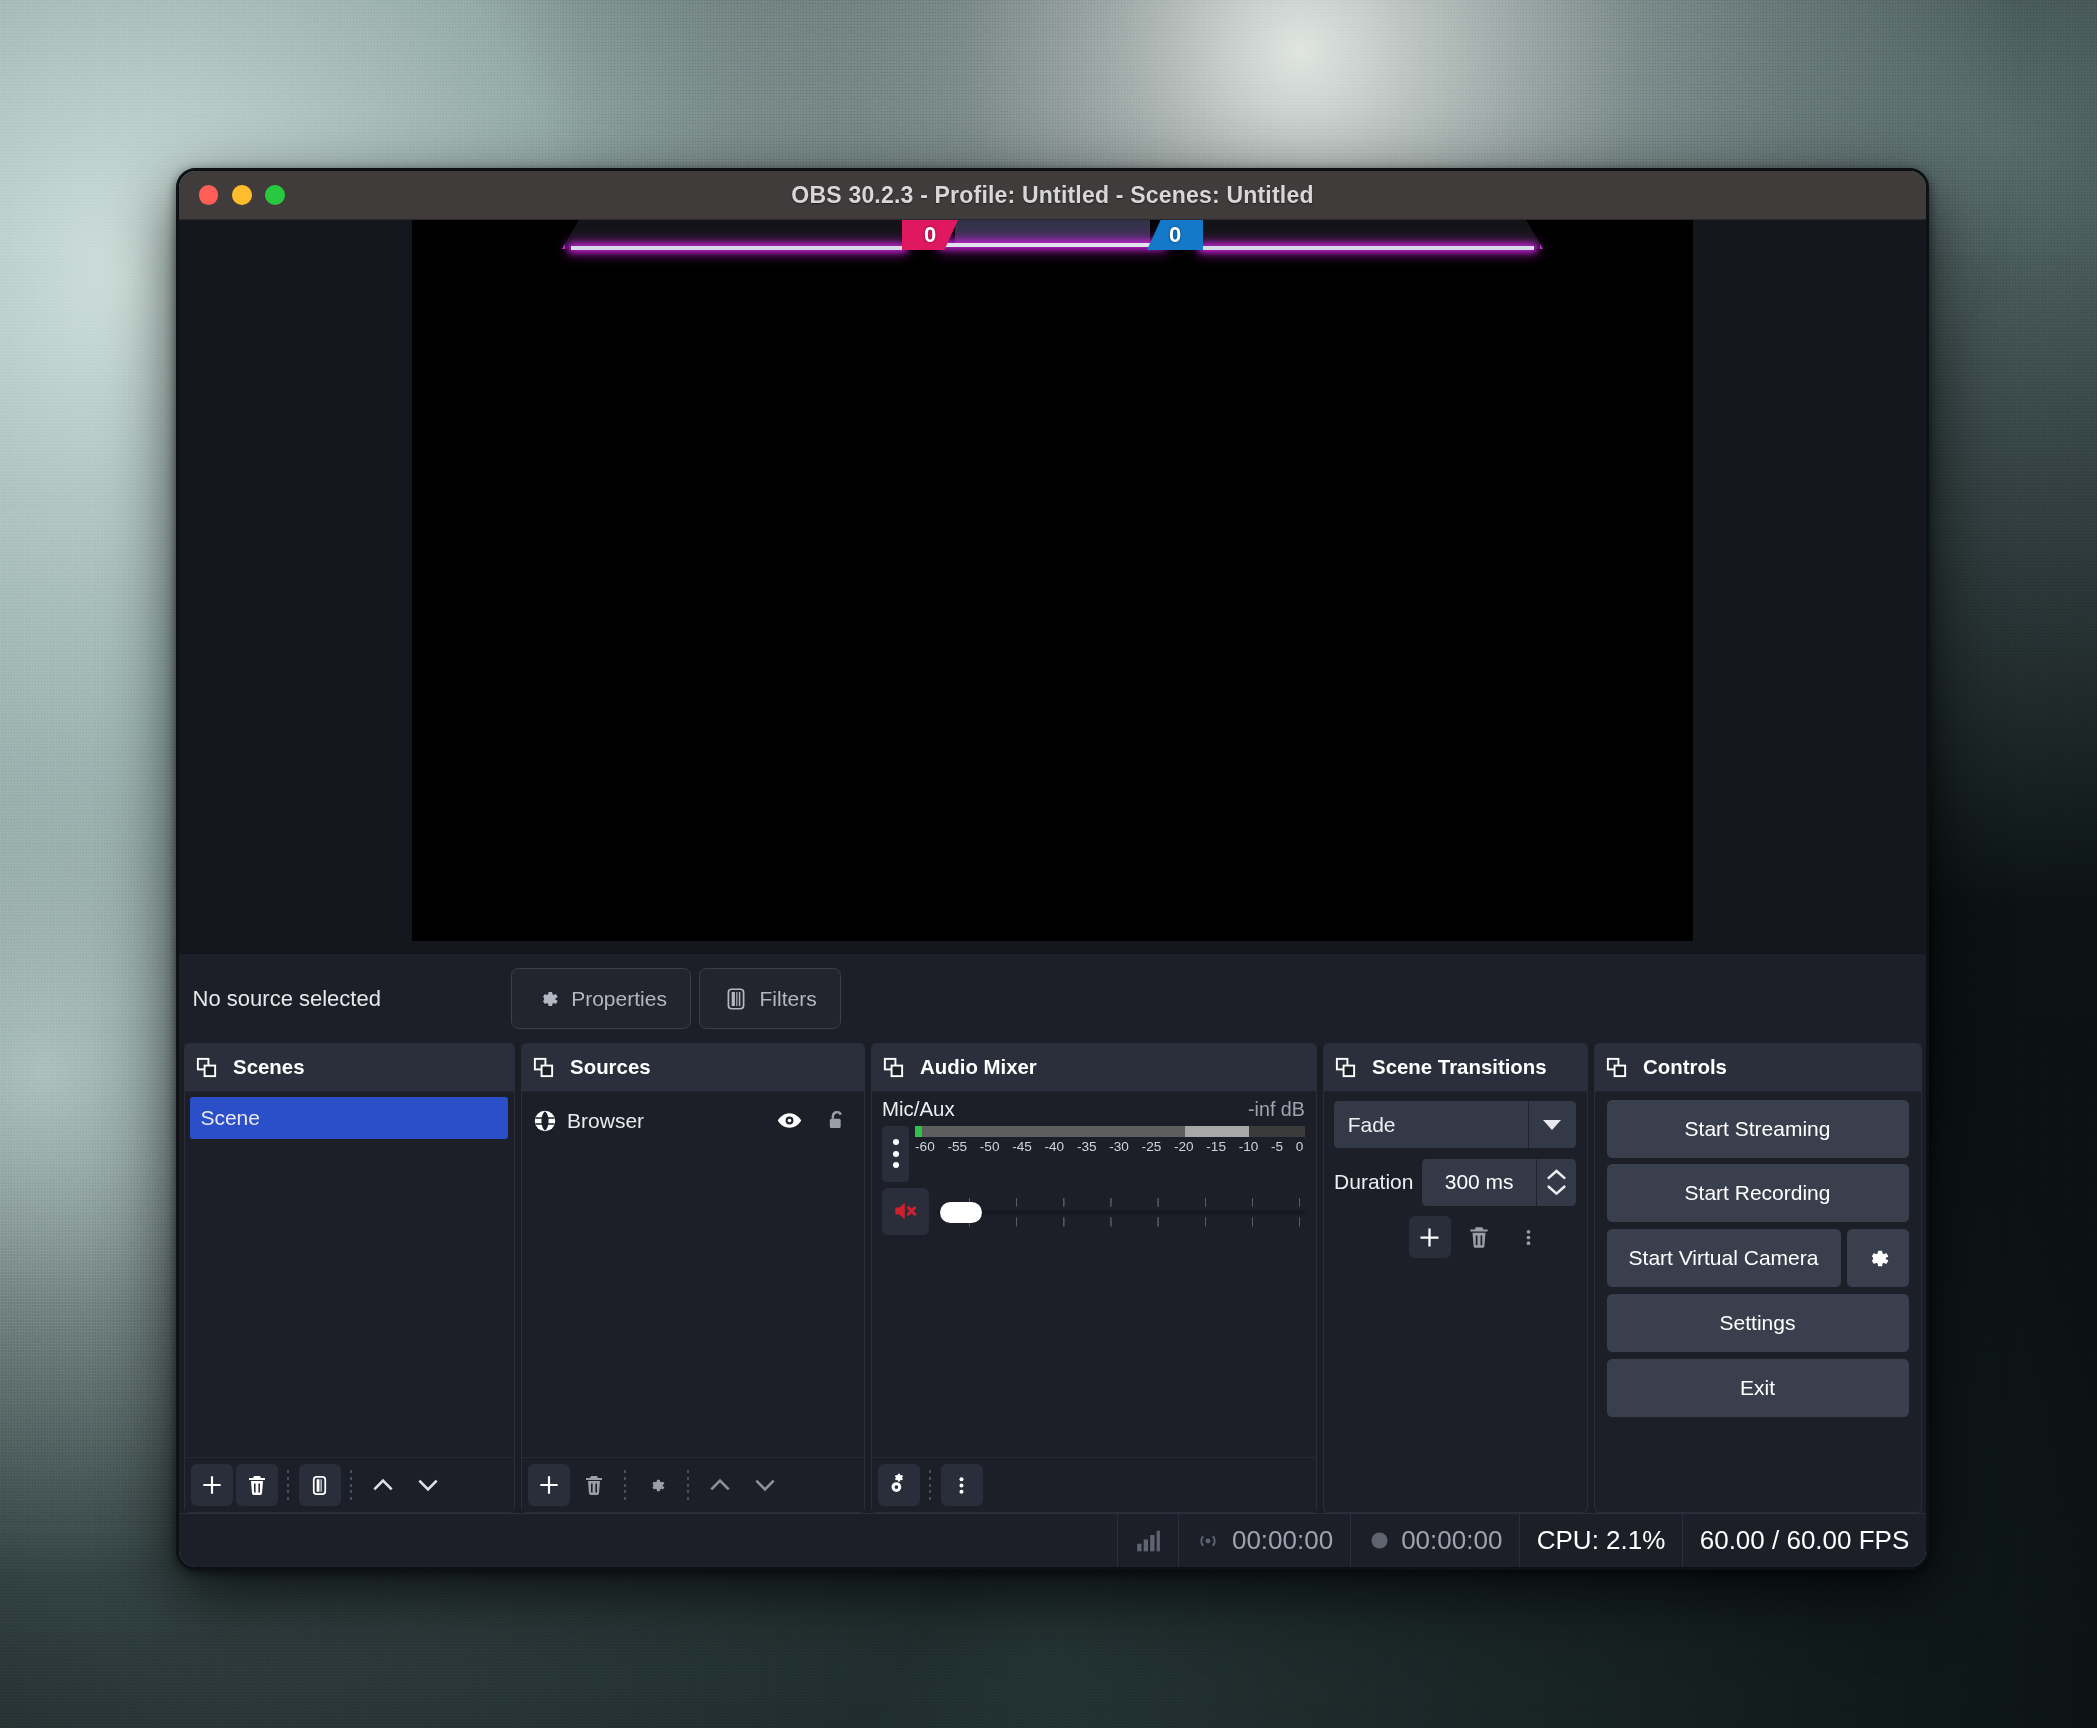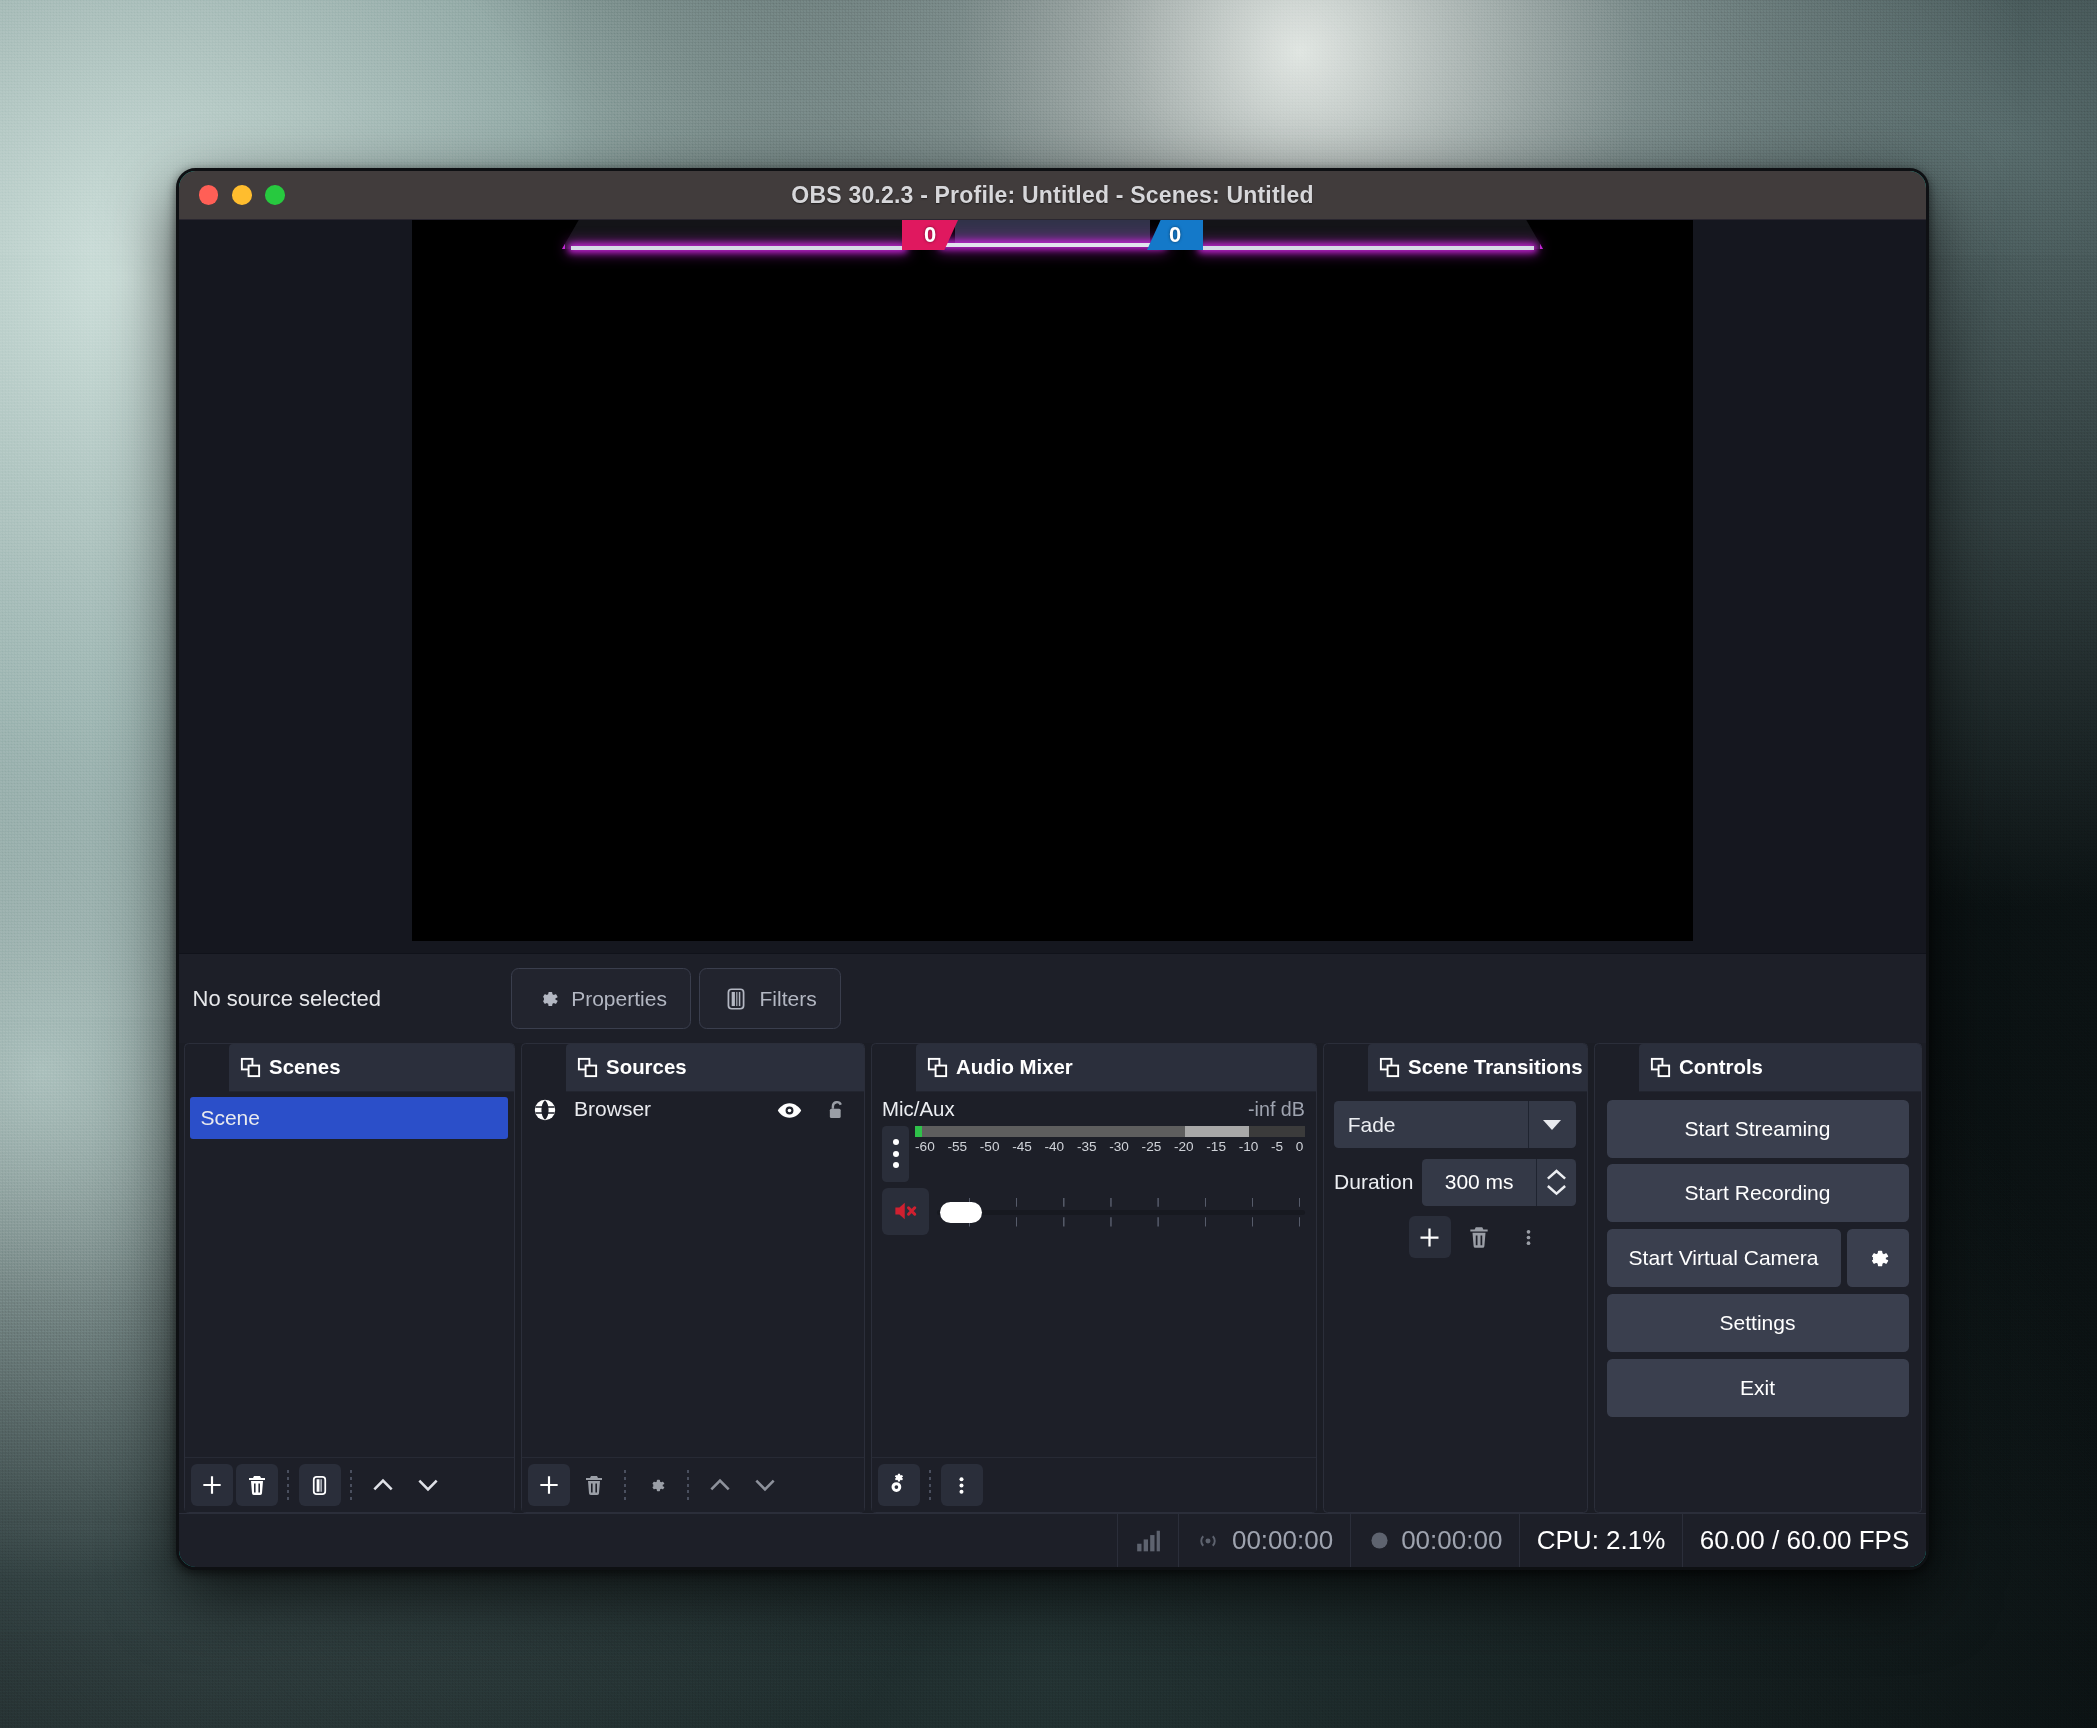--- a/index.html
+++ b/index.html
@@ -159,25 +159,24 @@
   }
   #dock-scenes      { flex: 0 0 329px; margin-left: 4.5px; }
   #dock-sources     { flex: 0 0 342px; }
   #dock-audio       { flex: 0 0 444px; }
   #dock-transitions { flex: 0 0 263px; }
   #dock-controls    { flex: 1 1 auto; margin-right: 4.5px; }
 
   .dock-header {
     flex: 0 0 47px;
     background: #2b2f3c;
-    display: flex; align-items: center; gap: 7px;
+    display: flex; align-items: center; gap: 15px;
     padding-left: 10.6px;
     border-bottom: 0.8px solid #22252f;
     border-radius: 3.8px 3.8px 0 0;
-    margin-left: 44px;
   }
   .dock-title { color: #fff; font-size: 20.4px; font-weight: bold; }
   .dock-body { flex: 1 1 auto; overflow: hidden; min-height: 0; }
   .dock-toolbar {
     flex: 0 0 54px;
     display: flex; align-items: center;
     padding-left: 6px; gap: 3px;
     background: #1d1f28;
     border-top: 0.8px solid #272a35;
   }
@@ -196,22 +195,22 @@
     height: 42px; margin: 5.3px 5.3px 0 5.3px;
     display: flex; align-items: center; padding-left: 10.6px;
     color: #e9eaee; font-size: 21px;
     border-radius: 3px;
   }
   .scene-item.selected { background: #2b4fc9; }
 
   
   .source-item {
     height: 47px; margin: 5.3px 0 0 0;
-    display: flex; align-items: flex-start; padding: 0 13.6px 0 10.6px;
-    color: #e9eaee; font-size: 21px; gap: 16px;
+    display: flex; align-items: center; padding: 0 13.6px 0 10.6px;
+    color: #e9eaee; font-size: 21px; gap: 9px;
   }
   .source-item .grow { flex: 1 1 auto; }
   .src-icons { display: flex; align-items: center; gap: 21px; }
 
   
   #mixer-track { padding: 6px 10.6px 0 10.6px; }
   .mix-top { display: flex; align-items: baseline; }
   .mix-name { color: #eceef2; font-size: 20.4px; flex: 1 1 auto; }
   .mix-db   { color: #9ea3af; font-size: 19.7px; }
   .mix-mid  { display: flex; align-items: flex-start; margin-top: 4.5px; gap: 6px; }

